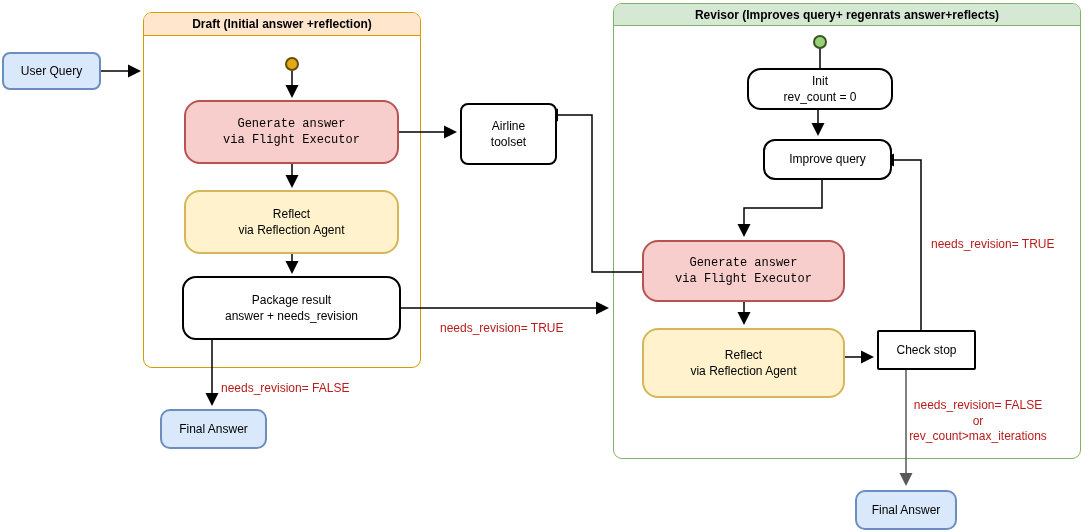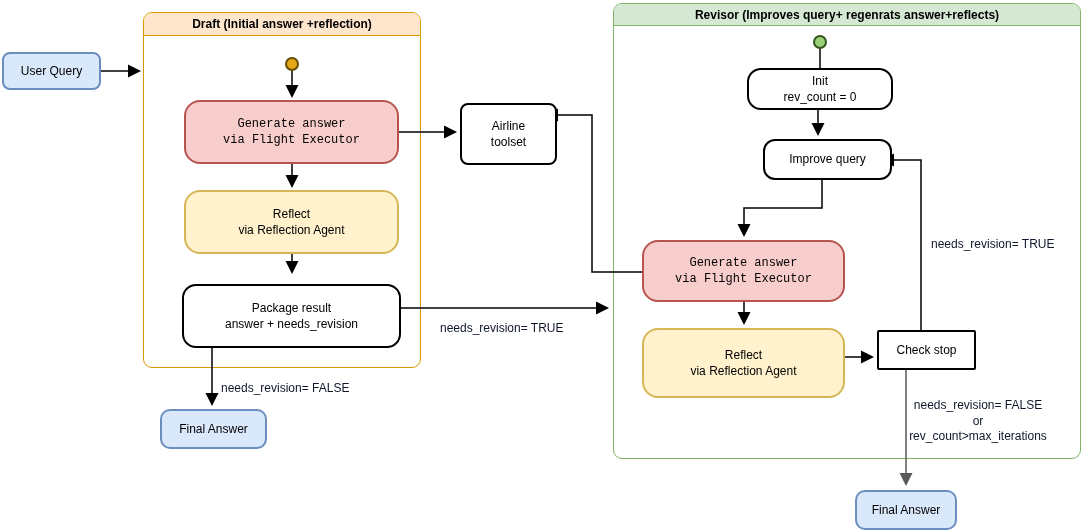--- a/index.html
+++ b/index.html
@@ -34,21 +34,21 @@
   .c-yellow { background:#fff2cc; border-color:#d6b656; }
   .c-white  { background:#ffffff; border-color:#000000; }
   .start {
     position:absolute; width:14px; height:14px; border-radius:50%;
     box-sizing:border-box; z-index:3;
   }
   .start-orange { background:#e3a817; border:2px solid #664d00; }
   .start-green  { background:#97d077; border:2px solid #38551f; }
   .edge-label {
     position:absolute; z-index:4; font-size:12px; line-height:1.3;
-    white-space:pre-line; color:#0f172a;
+    white-space:pre-line; color:#b91c1c;
   }
 </style>
 </head>
 <body>
 
 <div class="canvas">
 
   <div class="group draft-group" style="left:143px;top:12px;width:278px;height:356px;">
     <div class="group-header">Draft (Initial answer +reflection)</div>
   </div>
@@ -86,21 +86,21 @@
   <div class="start start-green" style="left:813px;top:35px;"></div>
 
   <div class="node c-blue" style="left:2px;top:52px;width:99px;height:38px;border-radius:8px;">User Query</div>
 
   <div class="node c-red" style="left:184px;top:100px;width:215px;height:64px;border-radius:16px;">Generate answer
 via Flight Executor</div>
 
   <div class="node c-yellow" style="left:184px;top:190px;width:215px;height:64px;border-radius:16px;">Reflect
 via Reflection Agent</div>
 
-  <div class="node c-white" style="left:182px;top:284px;width:219px;height:64px;border-radius:14px;">Package result
+  <div class="node c-white" style="left:182px;top:276px;width:219px;height:64px;border-radius:14px;">Package result
 answer + needs_revision</div>
 
   <div class="node c-white" style="left:460px;top:103px;width:97px;height:62px;border-radius:8px;">Airline
 toolset</div>
 
   <div class="node c-blue" style="left:160px;top:409px;width:107px;height:40px;border-radius:10px;">Final Answer</div>
 
   <div class="node c-white" style="left:747px;top:68px;width:146px;height:42px;border-radius:14px;text-align:center;">Init
 rev_count = 0</div>
 

